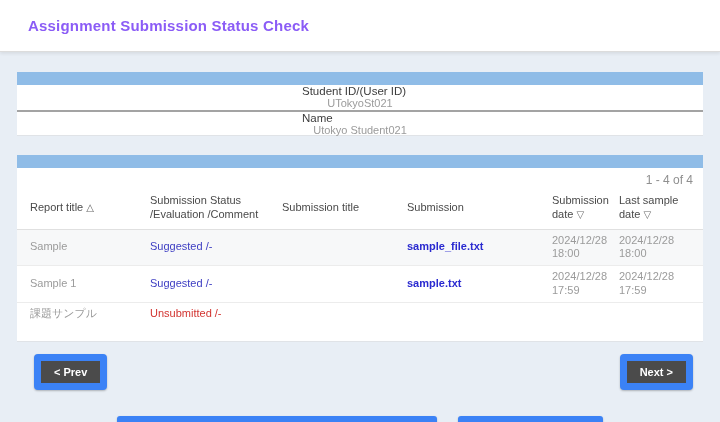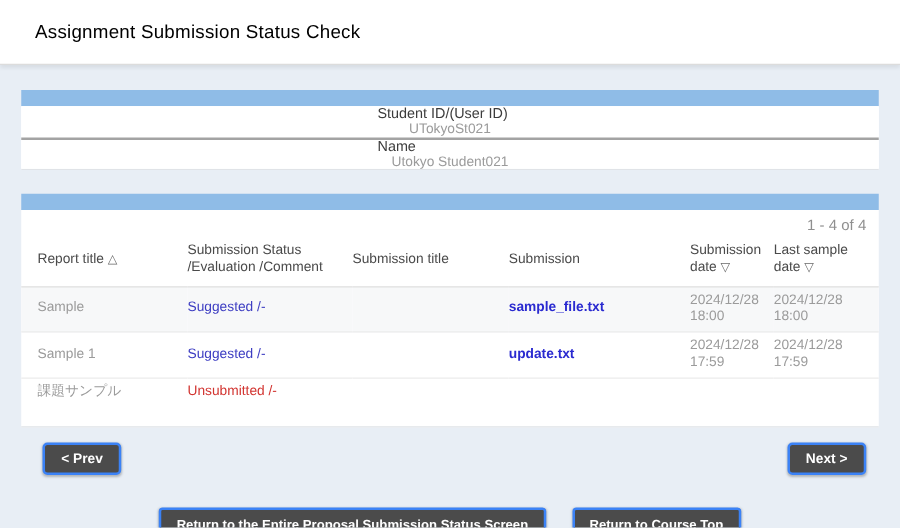--- a/index.html
+++ b/index.html
@@ -17,22 +17,22 @@
     display: flex;
     align-items: center;
     padding: 0 28px;
     border-bottom: 1px solid #dcdcdc;
     box-shadow: 0 2px 3px rgba(0,0,0,0.07);
     position: relative;
     z-index: 2;
   }
   .top-header h1 {
     font-size: 15px;
-    font-weight: 400;
-    color: #000000;
+    font-weight: 700;
+    color: #8b5cf6;
     letter-spacing: 0.2px;
   }
   .content { padding: 0 17px; }
 
   .accent-bar { height: 13px; background: #8fbce7; }
 
   
   .student-card { margin-top: 20px; }
   .student-card .card-body { background: #fff; border-bottom: 1px solid #e0e3e7; }
   .info-row {
@@ -91,21 +91,21 @@
   
   .pager-row {
     display: flex;
     justify-content: space-between;
     margin: 12px 0 0 0;
     padding: 0 10px 0 17px;
   }
   .btn {
     background: #4b4b4b;
     color: #fff;
-    border: 2px solid #3b82f6;
+    border: 7px solid #3b82f6;
     border-radius: 4px;
     font-family: "Liberation Sans", "DejaVu Sans", sans-serif;
     font-size: 11px;
     font-weight: 700;
     padding: 5px 13px;
     cursor: pointer;
     box-shadow: 0 1px 2px rgba(0,0,0,0.25);
     text-align: right;
   }
   
@@ -181,21 +181,21 @@
             <td class="status suggested">Suggested /-</td>
             <td></td>
             <td class="file"><a href="#">sample_file.txt</a></td>
             <td class="date">2024/12/28 18:00</td>
             <td class="date">2024/12/28 18:00</td>
           </tr>
           <tr class="tall">
             <td class="row-title">Sample 1</td>
             <td class="status suggested">Suggested /-</td>
             <td></td>
-            <td class="file"><a href="#">update.txt</a></td>
+            <td class="file"><a href="#">sample.txt</a></td>
             <td class="date">2024/12/28 17:59</td>
             <td class="date">2024/12/28 17:59</td>
           </tr>
           <tr class="short">
             <td class="row-title">課題サンプル</td>
             <td class="status unsubmitted">Unsubmitted /-</td>
             <td></td>
             <td class="file"></td>
             <td class="date"></td>
             <td class="date"></td>

